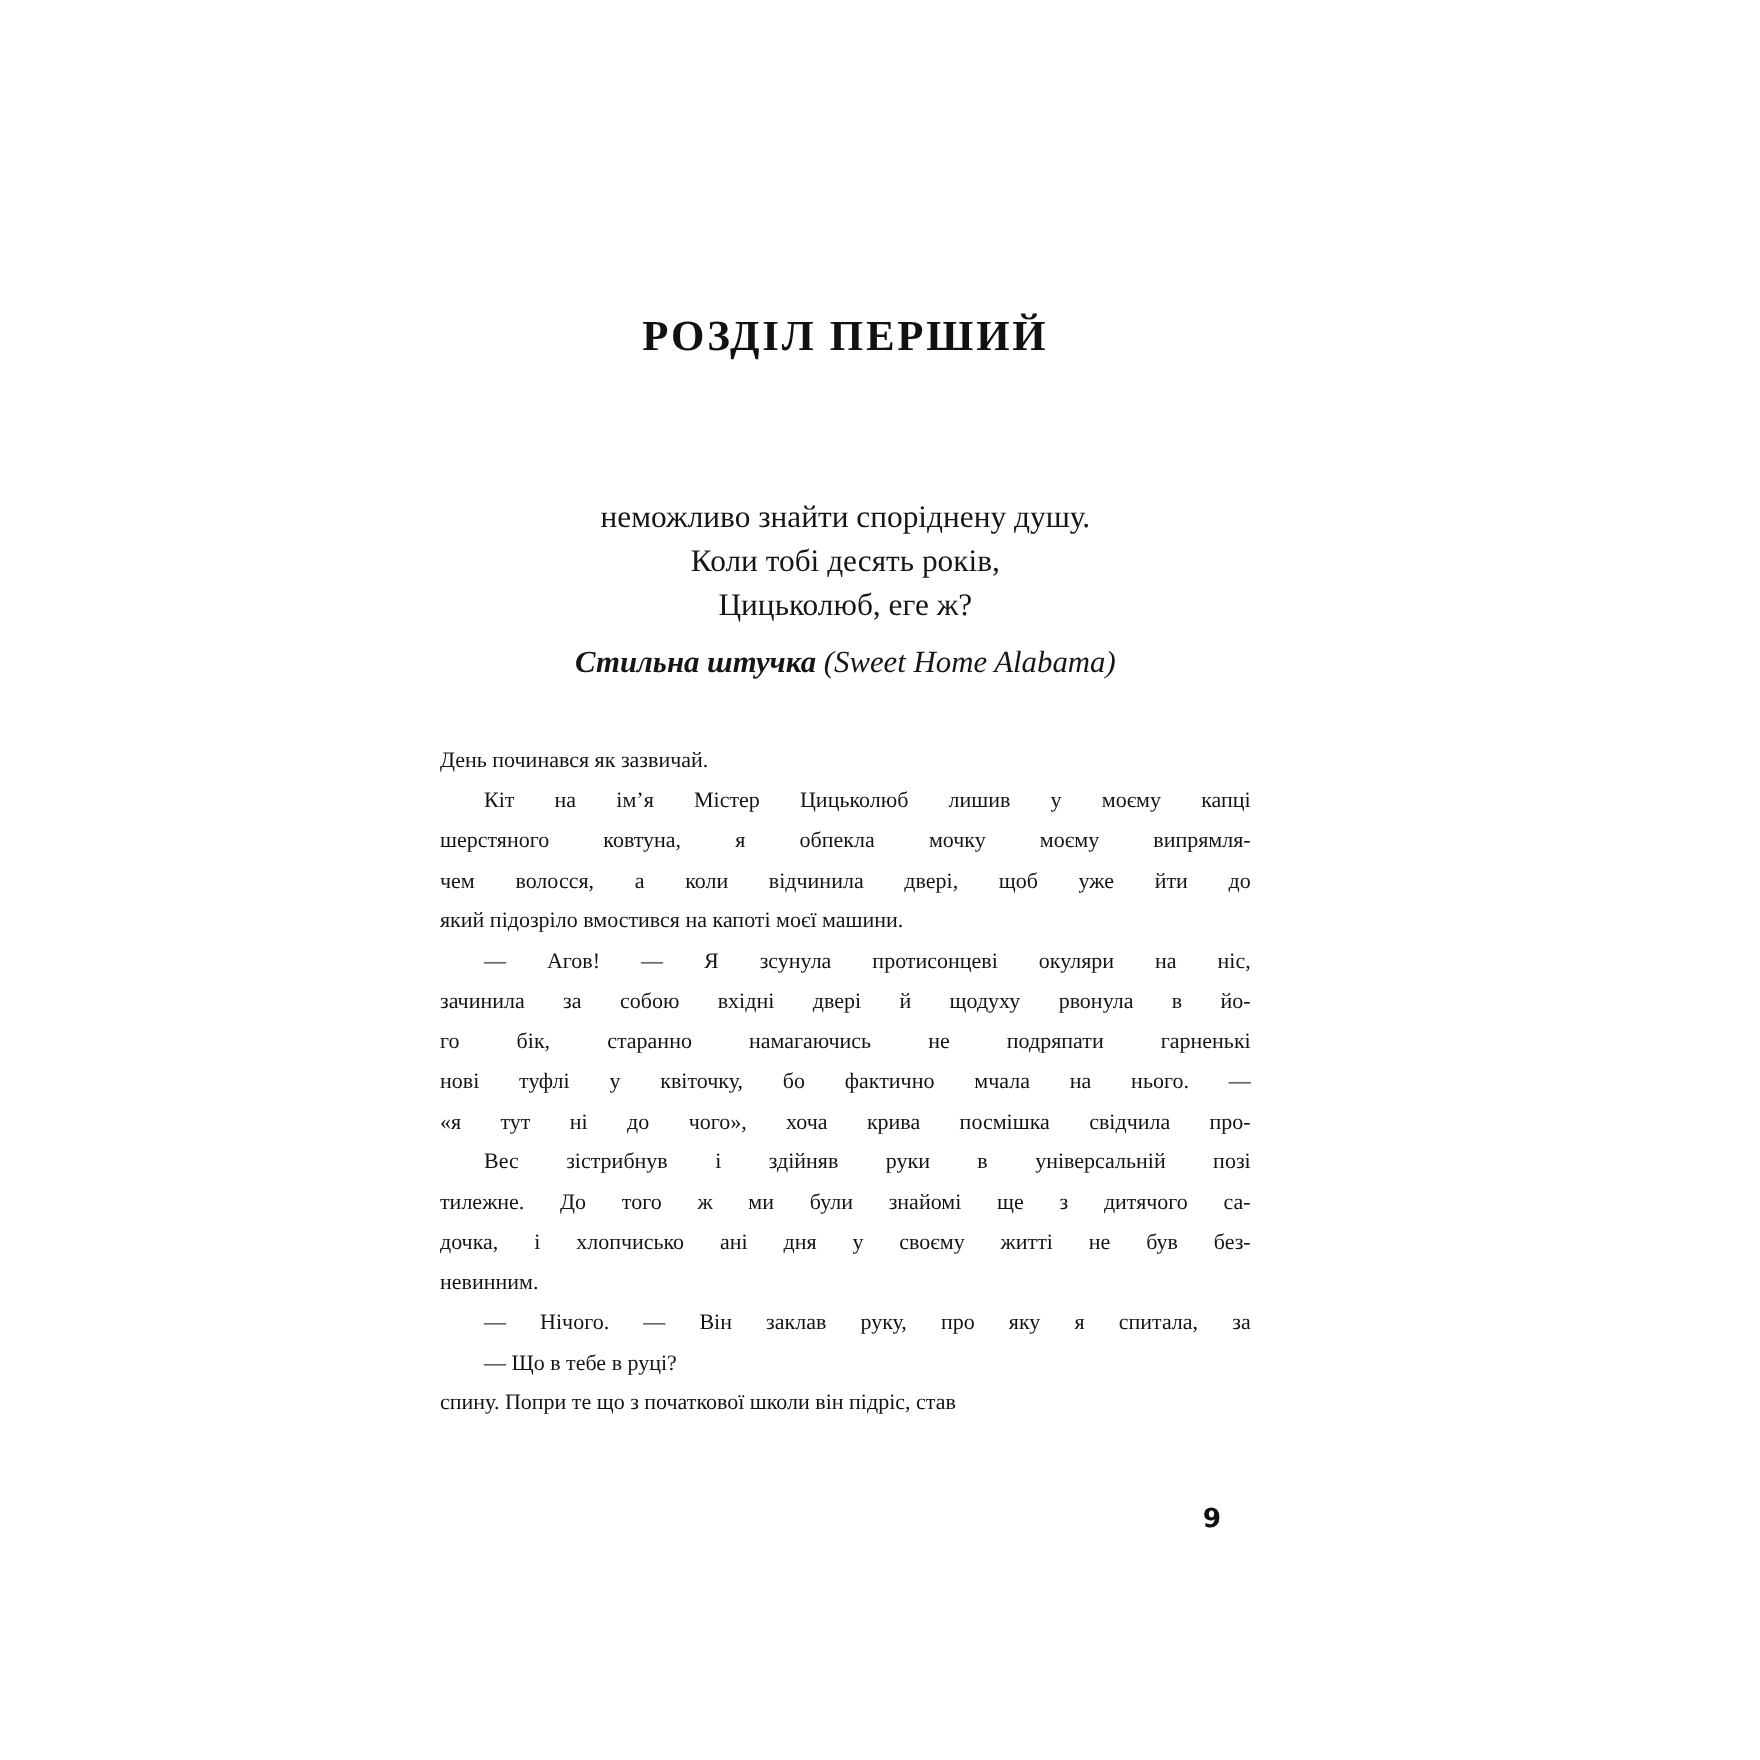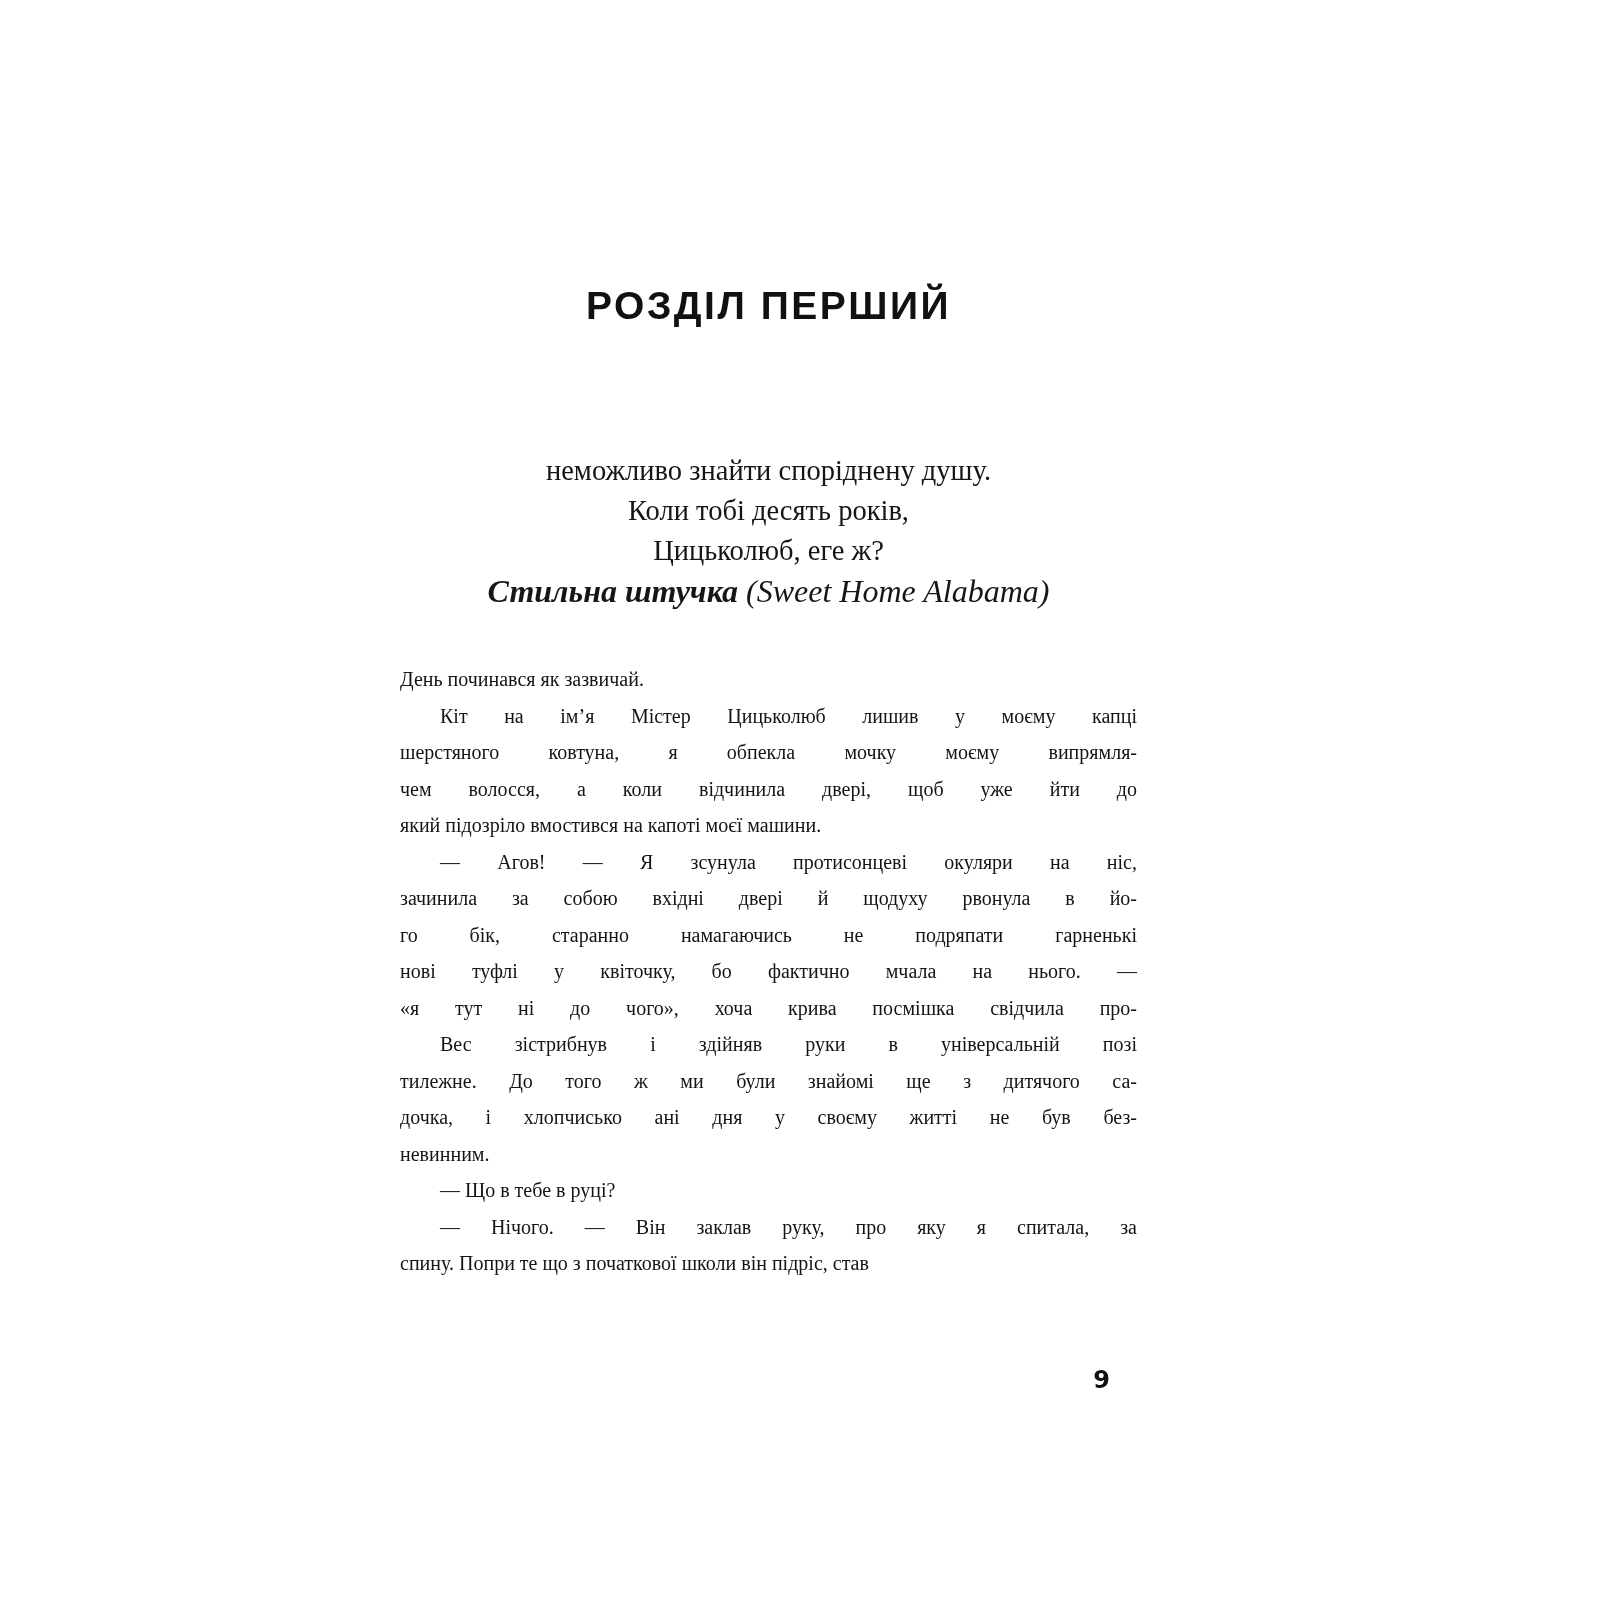--- a/index.html
+++ b/index.html
@@ -23,39 +23,40 @@
   }
   .content {
     position: absolute;
     left: 400px;
     top: 0;
     width: 737px;
   }
   .chapter-title {
     margin-top: 283px;
     text-align: center;
-    font-family: Liberation Sans, sans-serif;
+    font-family: Liberation Serif, serif;
     font-weight: bold;
     font-size: 39px;
     letter-spacing: 2.5px;
     color: #111111;
     line-height: 46px;
   }
   .epigraph {
     margin-top: 122px;
     text-align: center;
     font-size: 28.5px;
     line-height: 40px;
   }
   .epigraph .epi-line {
     text-align: center;
   }
   .attribution {
+    margin-top: 12px;
     text-align: center;
-    font-size: 32px;
+    font-size: 28px;
     line-height: 40px;
   }
   .attribution .attr-title {
     font-style: italic;
     font-weight: bold;
   }
   .attribution .attr-source {
     font-style: italic;
   }
   .body-text {
@@ -114,20 +115,20 @@
         <div class="line last">який підозріло вмостився на капоті моєї машини.</div>
         <div class="line indent">— Агов! — Я зсунула протисонцеві окуляри на ніс,</div>
         <div class="line">зачинила за собою вхідні двері й щодуху рвонула в йо-</div>
         <div class="line">го бік, старанно намагаючись не подряпати гарненькі</div>
         <div class="line">нові туфлі у квіточку, бо фактично мчала на нього. —</div>
         <div class="line">«я тут ні до чого», хоча крива посмішка свідчила про-</div>
         <div class="line indent">Вес зістрибнув і здійняв руки в універсальній позі</div>
         <div class="line">тилежне. До того ж ми були знайомі ще з дитячого са-</div>
         <div class="line">дочка, і хлопчисько ані дня у своєму житті не був без-</div>
         <div class="line last">невинним.</div>
+        <div class="line indent">— Нічого. — Він заклав руку, про яку я спитала, за</div>
         <div class="line last indent">— Що в тебе в руці?</div>
-        <div class="line indent">— Нічого. — Він заклав руку, про яку я спитала, за</div>
         <div class="line last">спину. Попри те що з початкової школи він підріс, став</div>
       </div>
   </div>
 
   <div class="page-number">9</div>
 </div>
 
 </body></html>

